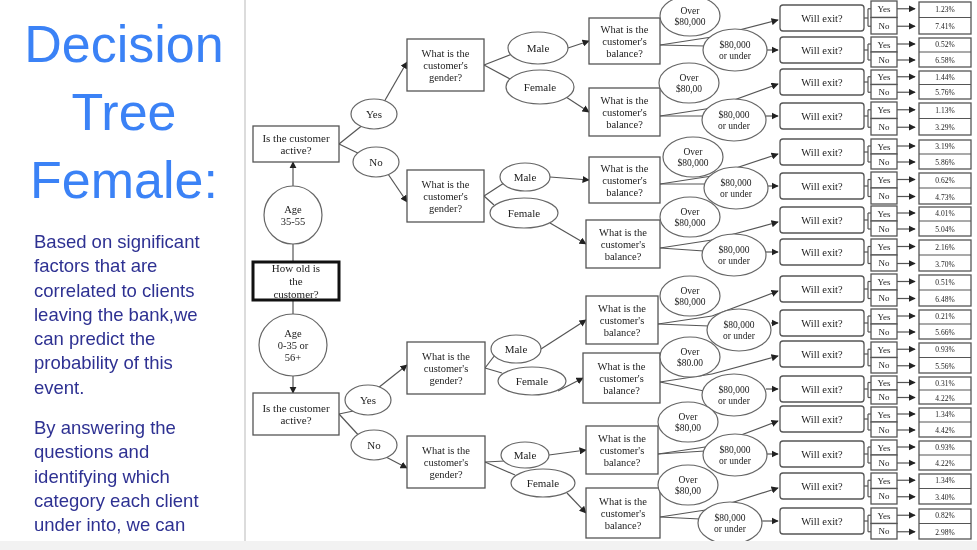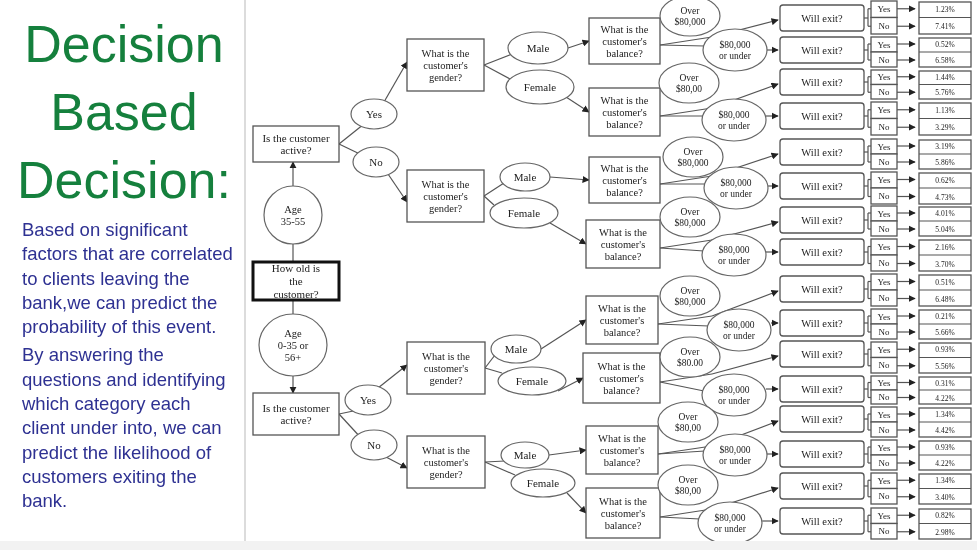--- a/index.html
+++ b/index.html
@@ -3,51 +3,51 @@
   <meta charset="utf-8">
   <style>
     html, body { margin: 0; padding: 0; background: #ffffff; }
     body { width: 977px; height: 550px; position: relative; overflow: hidden; }
     .left-panel {
       position: absolute; left: 0; top: 0; width: 246px; height: 550px;
       background: #ffffff; border-right: 2px solid #dcdcdc; box-sizing: border-box;
     }
     .title {
       font-family: "Liberation Sans", sans-serif;
-      color: #15803d; font-size: 52px; line-height: 68px;
+      color: #3b82f6; font-size: 52px; line-height: 68px;
       text-align: center; margin: 10px 0 0 0; padding: 0 6px 0 10px;
     }
     .title div { white-space: nowrap; }
     .desc {
       font-family: "Liberation Sans", sans-serif;
       color: #2e3192; font-size: 18.5px; line-height: 24.3px;
       margin: 4px 0 0 18px; padding-right: 4px;
     }
-    .desc p { margin: 4px; }
+    .desc p { margin: 16px; }
     .bottom-band {
       position: absolute; left: 0; top: 541px; width: 977px; height: 9px;
       background: #f2f2f2;
     }
     #tree { position: absolute; left: 246px; top: 0; width: 731px; height: 541px; }
     #tree text {
       font-family: "Liberation Serif", serif; fill: #222; text-anchor: middle;
     }
     .box { fill: #fff; stroke: #555; stroke-width: 1.3; }
     .box-bold { fill: #fff; stroke: #111; stroke-width: 3; }
     .ell { fill: #fff; stroke: #666; stroke-width: 1.2; }
     .ln { stroke: #555; stroke-width: 1.2; fill: none; }
   </style>
 </head>
 <body>
 
 <div class="left-panel">
   <div class="title">
     <div>Decision</div>
-    <div>Based</div>
-    <div>Decision:</div>
+    <div>Tree</div>
+    <div>Female:</div>
   </div>
   <div class="desc">
     <p>Based on significant factors that are correlated to clients leaving the bank,we can predict the probability of this event.</p>
     <p>By answering the questions and identifying which category each client under into, we can predict the likelihood of customers exiting the bank.</p>
   </div>
 </div>
 
 <svg id="tree" xmlns="http://www.w3.org/2000/svg" viewBox="246 0 731 541">
   <defs>
     <marker id="arr" viewBox="0 0 10 10" refX="9" refY="5" markerWidth="6" markerHeight="6" orient="auto">

